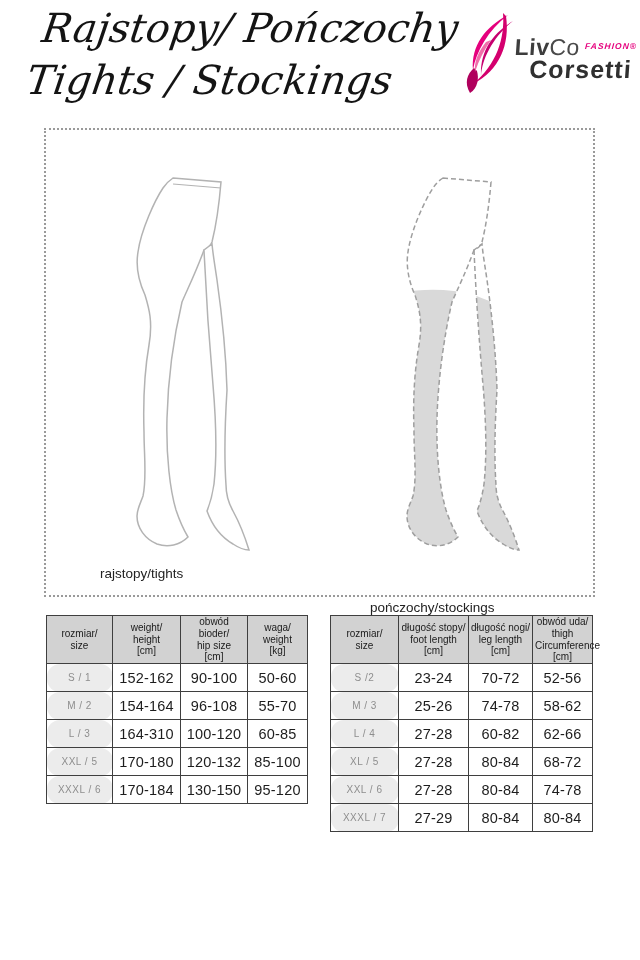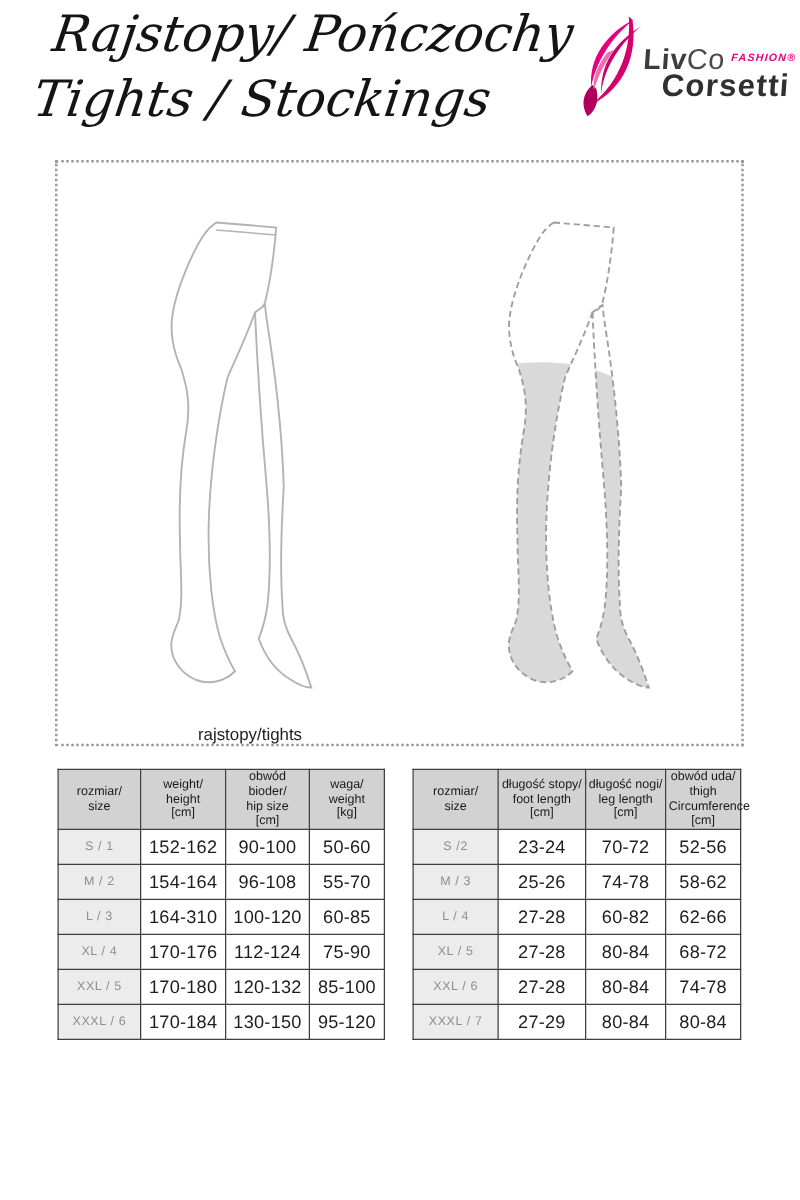--- a/index.html
+++ b/index.html
@@ -25,36 +25,36 @@
                  margin-top:-6px;margin-left:16px;}
 
   
   .dot-box{position:absolute;left:44px;top:128px;width:547px;height:465px;
            border:2px dotted #9a9a9a;z-index:1;}
 
   .figure{position:absolute;width:200px;height:400px;z-index:2;}
   .figure-tights{left:100px;top:160px;}
   .figure-stockings{left:370px;top:160px;}
 
-  .fig-label{position:absolute;top:580px;width:200px;text-align:center;
+  .fig-label{position:absolute;top:566px;width:200px;
              font-size:13.5px;color:#222222;z-index:2;}
   .fig-label-tights{left:100px;}
   .fig-label-stockings{left:370px;margin-top:34px;}
 
   
   table.size-table{position:absolute;border-collapse:collapse;table-layout:fixed;
                    z-index:2;}
   .table-tights{left:46px;top:615px;width:262px;}
   .table-stockings{left:330px;top:615px;width:263px;}
   .size-table th,.size-table td{border:1.6px solid #3f3f3f;padding:0 2px;
                                 text-align:center;vertical-align:middle;}
   .size-table th{background:#d2d2d2;font-weight:400;font-size:10px;line-height:1.18;
                  color:#1a1a1a;height:42px;white-space:pre-line;}
   .size-table td{height:27px;background:#ffffff;font-size:14.5px;color:#1d1d1d;
-                 letter-spacing:0.2px;}
+                 letter-spacing:0.2px;border-radius:13px;}
   .size-table td.szc{background:#ececec;color:#8e8e8e;font-size:10px;letter-spacing:0.5px;}
 </style>
 </head>
 <body>
 
 <div class="title">
   <div class="title-l1">Rajstopy/ Pończochy</div>
   <div class="title-l2">Tights / Stockings</div>
 </div>
 
@@ -188,26 +188,20 @@
       <td>96-108</td>
       <td>55-70</td>
     </tr>
     <tr>
       <td class="szc">L / 3</td>
       <td>164-310</td>
       <td>100-120</td>
       <td>60-85</td>
     </tr>
     <tr>
-      <td class="szc">XL / 4</td>
-      <td>170-176</td>
-      <td>112-124</td>
-      <td>75-90</td>
-    </tr>
-    <tr>
       <td class="szc">XXL / 5</td>
       <td>170-180</td>
       <td>120-132</td>
       <td>85-100</td>
     </tr>
     <tr>
       <td class="szc">XXXL / 6</td>
       <td>170-184</td>
       <td>130-150</td>
       <td>95-120</td>

